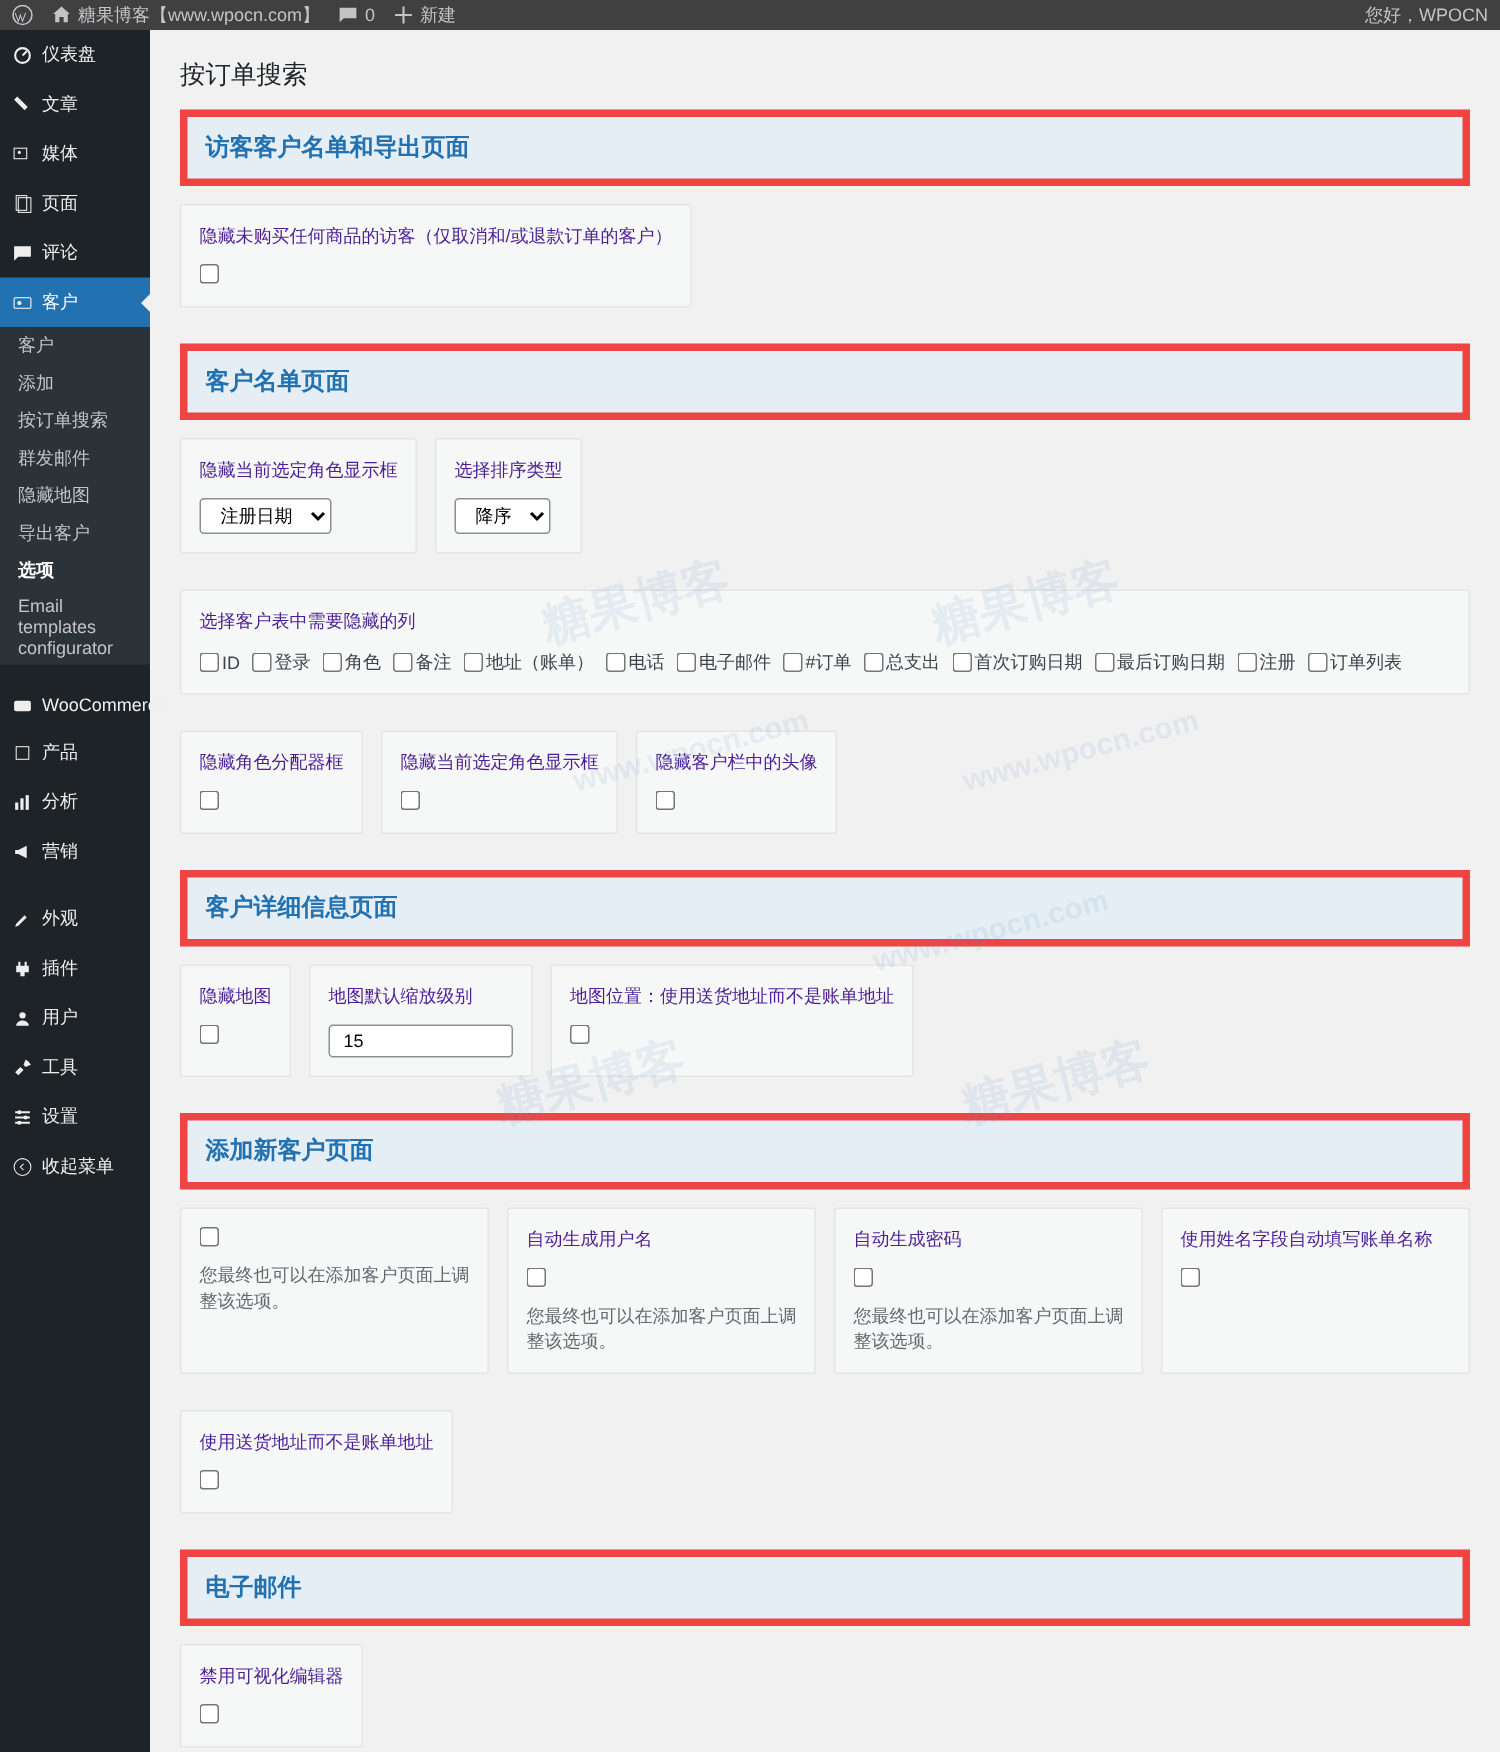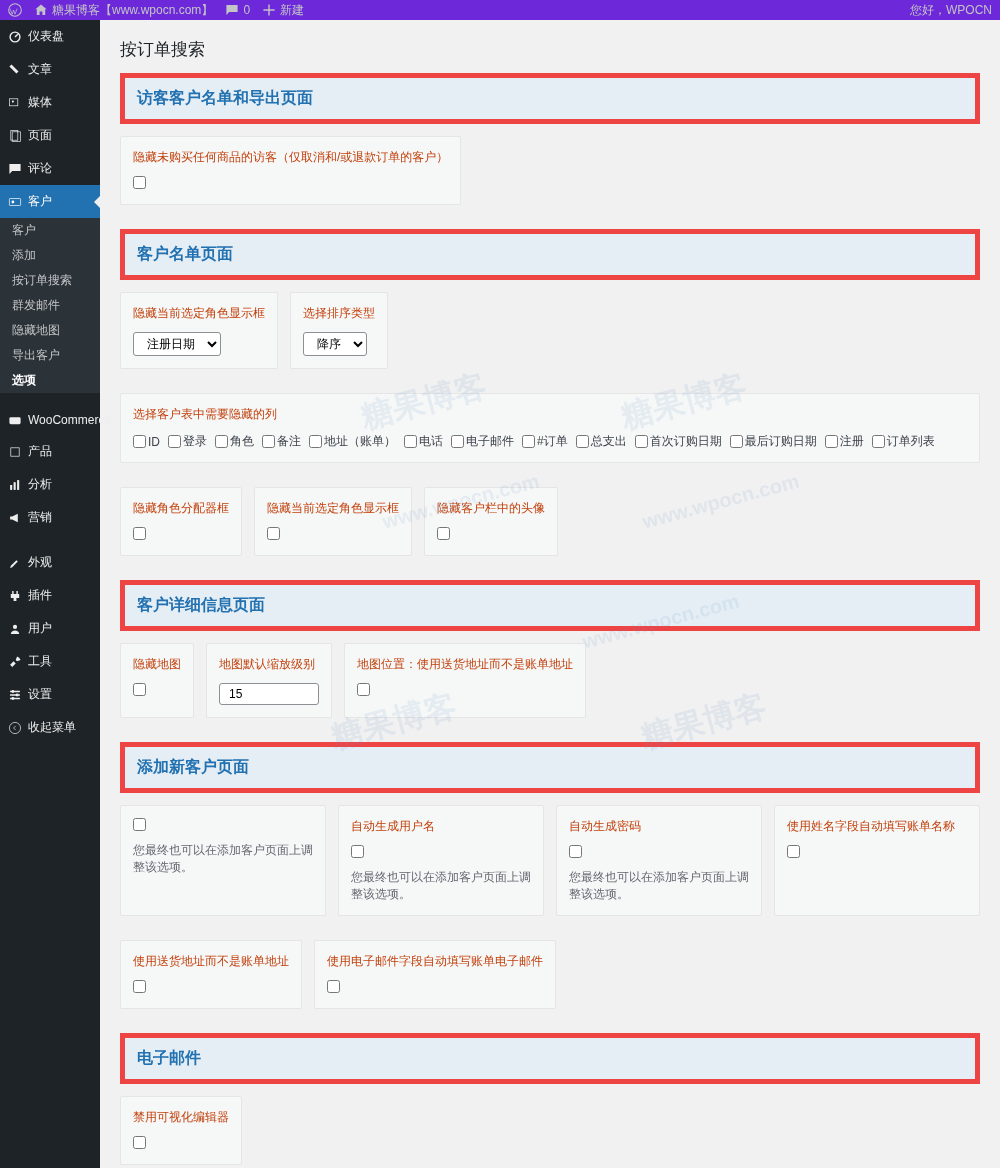--- a/index.html
+++ b/index.html
@@ -1,45 +1,45 @@
 <!DOCTYPE html>
 <html><head>
 <meta charset="utf-8">
 <style>
 * { margin: 0; padding: 0; box-sizing: border-box; font-family: -apple-system, BlinkMacSystemFont, "Segoe UI", Arial, sans-serif; }
 body { background: #f1f1f1; font-size: 13px; color: #3c434a; }
-.adminbar { height: 20px; background: #6d28d9; color: #c3c4c7; display: flex; align-items: center; padding: 0 8px; font-size: 12px; }
+.adminbar { height: 20px; background: #404040; color: #c3c4c7; display: flex; align-items: center; padding: 0 8px; font-size: 12px; }
 .adminbar-left { display: flex; align-items: center; gap: 12px; }
 .adminbar-right { margin-left: auto; }
 .adminbar-item { display: flex; align-items: center; gap: 4px; cursor: pointer; }
 .adminbar svg { width: 14px; height: 14px; fill: #c3c4c7; }
 .layout { display: flex; }
 .sidebar { width: 100px; background: #1d2327; color: #c3c4c7; min-height: calc(100vh - 20px); flex-shrink: 0; }
 .menu-item { display: flex; align-items: center; gap: 6px; padding: 8px 8px; font-size: 12px; cursor: pointer; color: #eee; }
 .menu-item.current { background: #2271b1; color: #fff; position: relative; }
 .menu-item.current::after { content: ""; position: absolute; right: 0; top: 50%; transform: translateY(-50%); border: 6px solid transparent; border-right-color: #f0f0f1; }
 .menu-item svg { width: 14px; height: 14px; fill: currentColor; flex-shrink: 0; }
 .submenu { background: #2c3338; }
 .submenu .sub-item { padding: 4px 8px 4px 12px; font-size: 12px; color: #c3c4c7; cursor: pointer; }
 .submenu .sub-item.active { color: #fff; font-weight: 600; }
 .content { flex: 1; padding: 10px 20px 40px; }
 .page-title { font-size: 17px; font-weight: 400; color: #1d2327; padding: 8px 0 12px; }
 .section-head { background: #e5eef5; color: #2271b1; font-size: 16px; font-weight: 600; padding: 10px 12px; border: 5px solid #ef4444; margin-top: 0; }
 .section-head + .cards { margin-top: 12px; }
 .cards { display: flex; flex-wrap: wrap; gap: 12px; margin-bottom: 24px; }
 .card { background: #f6f7f7; border: 1px solid #e5e5e5; padding: 12px; border-radius: 2px; }
 .card.full { width: 100%; }
-.card-label { font-size: 12px; color: #c2410c; margin-bottom: 10px; display: block; font-weight: 500; }
+.card-label { font-size: 12px; color: #4c1d95; margin-bottom: 10px; display: block; font-weight: 500; }
 .card-help { font-size: 12px; color: #646970; margin-top: 8px; }
 .chk-row { display: flex; flex-wrap: wrap; gap: 4px 8px; font-size: 12px; align-items: center; }
 .chk-row label { display: inline-flex; align-items: center; gap: 2px; }
 input[type="checkbox"] { width: 13px; height: 13px; }
 select, input[type="text"] { border: 1px solid #8c8f94; border-radius: 3px; padding: 3px 9px; font-size: 12px; background: #fff; }
 input[type="text"] { width: 100%; }
-input[type="text"].narrow { width: 100px; }
+input[type="text"].narrow { width: 123px; }
 .email-row { display: flex; gap: 18px; margin-bottom: 24px; }
 .email-row .card { flex: 1; }
 .watermark { position: absolute; font-size: 32px; color: rgba(100,150,200,0.12); transform: rotate(-15deg); pointer-events: none; font-weight: bold; }
 </style>
 </head>
 <body>
 
 <div class="adminbar">
   <div class="adminbar-left">
     <span class="adminbar-item">
@@ -115,20 +115,21 @@
         <span>客户</span>
       </div>
     <div class="submenu">
       <div class="sub-item">客户</div>
       <div class="sub-item">添加</div>
       <div class="sub-item">按订单搜索</div>
       <div class="sub-item">群发邮件</div>
       <div class="sub-item">隐藏地图</div>
       <div class="sub-item">导出客户</div>
       <div class="sub-item active">选项</div>
+      <div class="sub-item">Email templates configurator</div>
     </div>
     <div class="menu-item" style="margin-top:12px">
         <svg viewBox="0 0 20 20">
           <rect x="2" y="6" width="16" height="10" rx="2"></rect>
         </svg>
         <span>WooCommerce</span>
       </div>
     <div class="menu-item">
         <svg viewBox="0 0 20 20">
           <rect x="4" y="4" width="12" height="12" fill="none" stroke="currentColor"></rect>
@@ -331,24 +332,20 @@
       <div class="card" style="flex:1">
         <span class="card-label">使用姓名字段自动填写账单名称</span>
         <input type="checkbox" style="">
       </div>
     </div>
     <div class="cards">
       <div class="card">
         <span class="card-label">使用送货地址而不是账单地址</span>
         <input type="checkbox" style="">
       </div>
-      <div class="card">
-        <span class="card-label">使用电子邮件字段自动填写账单电子邮件</span>
-        <input type="checkbox" style="">
-      </div>
     </div>
 
     <h2 class="section-head">电子邮件</h2>
     <div class="cards">
       <div class="card">
         <span class="card-label">禁用可视化编辑器</span>
         <input type="checkbox" style="">
       </div>
     </div>
     <div class="email-row">

